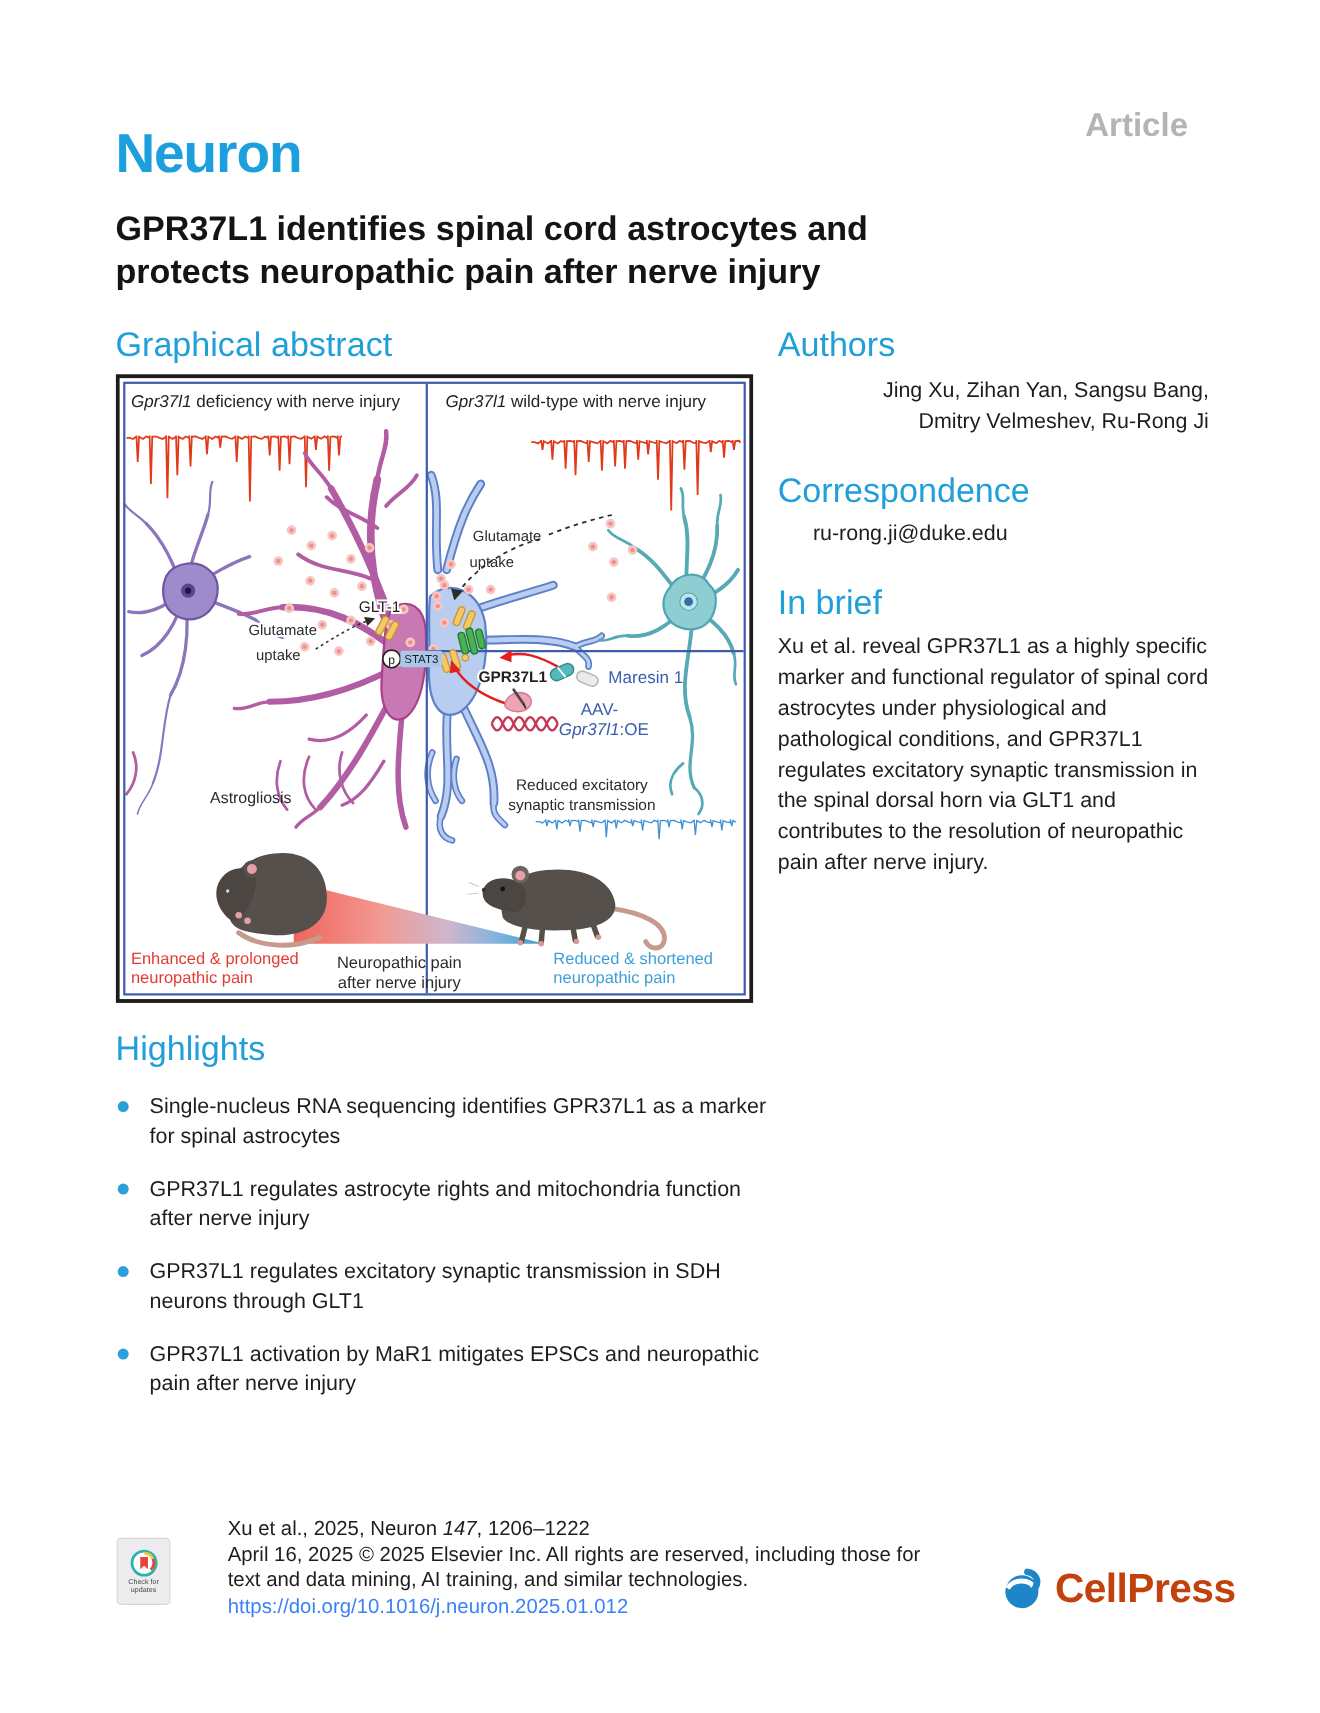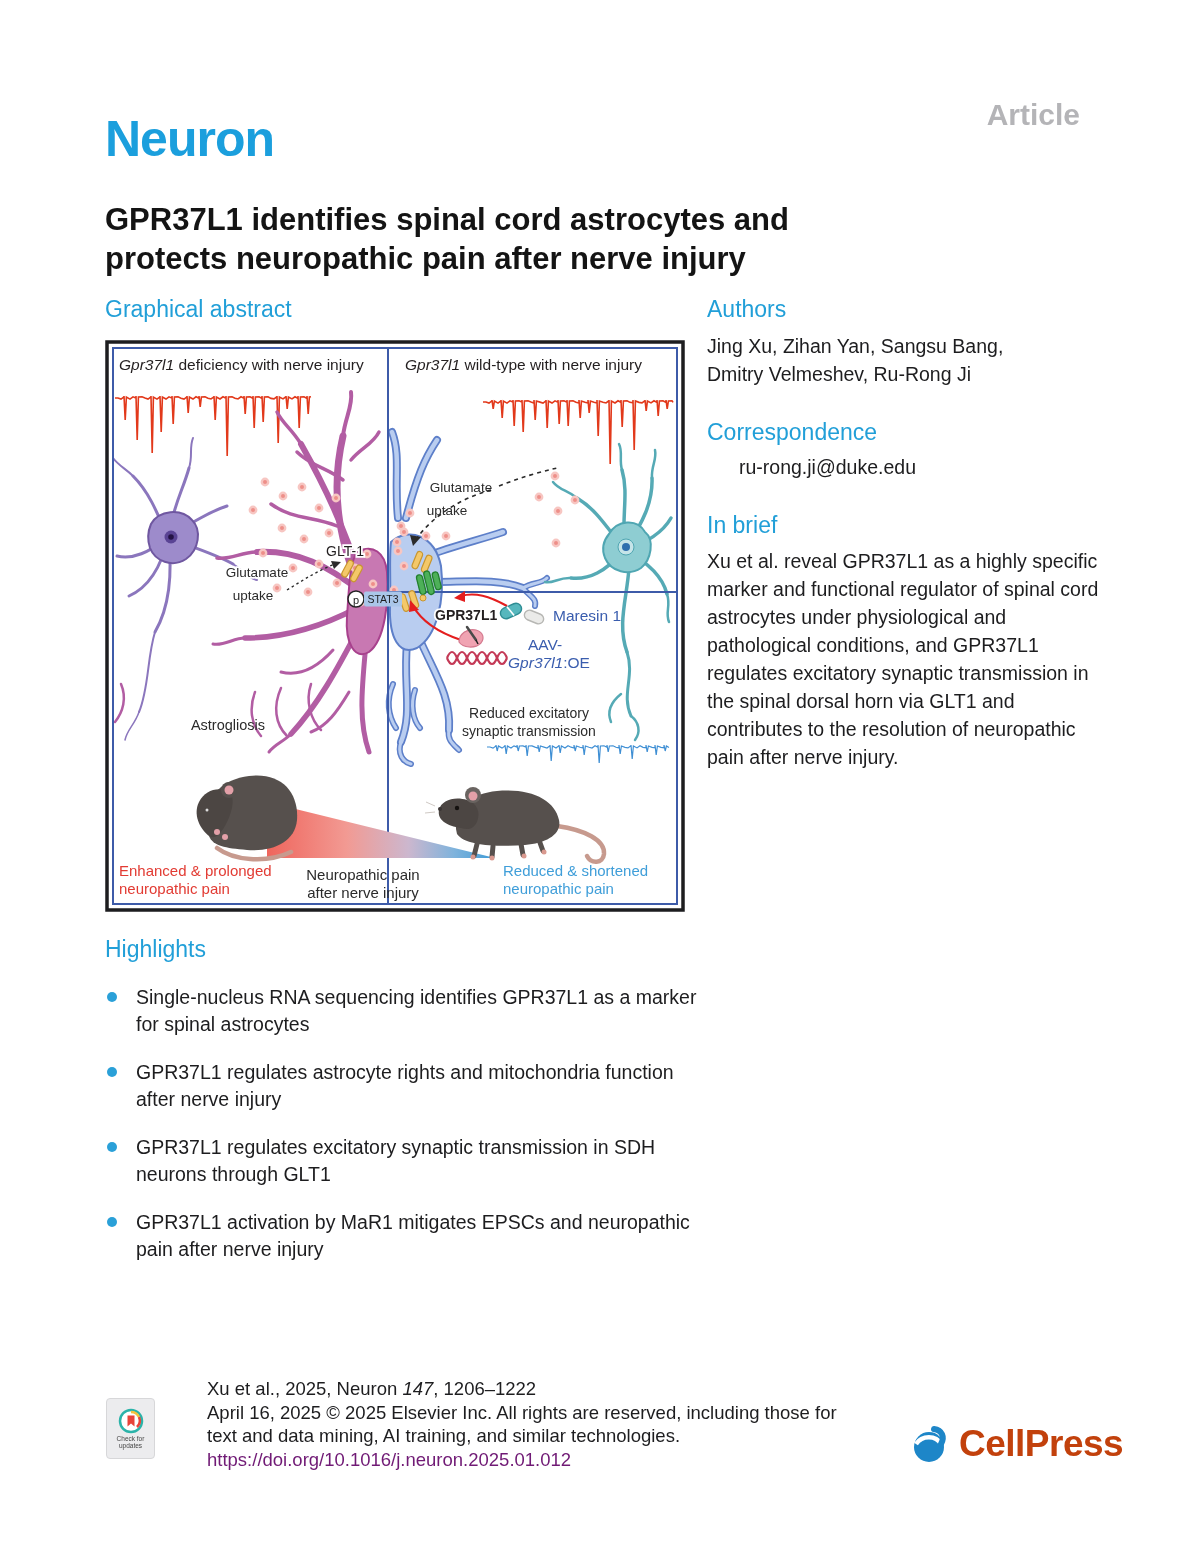--- a/index.html
+++ b/index.html
@@ -3,36 +3,36 @@
 <meta charset="utf-8">
 <style>
   html,body{margin:0;padding:0;}
   body{
     width:1200px;height:1557px;position:relative;overflow:hidden;background:#ffffff;
     font-family:"Liberation Sans", sans-serif;color:#231f20;
   }
   .abs{position:absolute;}
   .article-label{right:120px;top:98px;font-size:30px;font-weight:bold;color:#b4b4b7;}
   .journal-logo{left:105px;top:110px;font-size:50px;font-weight:bold;color:#1b9fdd;letter-spacing:-1px;}
-  .paper-title{left:105px;top:200px;font-size:31px;font-weight:bold;line-height:39px;color:#141414;}
-  .section-h{font-size:23px;font-weight:400;color:#219fd8;}
+  .paper-title{left:105px;top:188px;font-size:31px;font-weight:bold;line-height:39px;color:#141414;}
+  .section-h{font-size:31px;font-weight:400;color:#219fd8;}
   .ga-heading{left:105px;top:296px;}
   .figure-wrap{left:105px;top:340px;width:580px;height:480px;}
   .right-col{left:707px;top:296px;width:392px;}
   .right-col .body-text{font-size:19.5px;line-height:28px;color:#1d1d1f;}
-  .authors-names{margin-top:9px;font-size:20px;line-height:29px;}
+  .authors-names{margin-top:9px;font-size:20px;line-height:29px;text-align:right;}
   .block-gap{margin-top:31px;}
   .email{margin-top:7px;font-size:20px;margin-left:32px;}
   .inbrief-text{margin-top:8px;}
   .highlights{left:105px;top:936px;width:600px;}
   .hl-item{position:relative;padding-left:31px;margin-top:21px;font-size:19.5px;line-height:27px;color:#1d1d1f;}
   .hl-item:first-of-type{margin-top:13px;}
   .hl-dot{position:absolute;left:2px;top:8px;width:10px;height:10px;border-radius:50%;background:#2aa0d8;}
   .footer-text{left:207px;top:1377px;font-size:18.5px;line-height:23.5px;color:#1d1d1f;}
-  .doi-link{color:#701a75;text-decoration:none;}
+  .doi-link{color:#3b82f6;text-decoration:none;}
   .vol-italic{font-style:italic;}
   .badge{left:106px;top:1398px;width:47px;height:59px;background:#ececee;border:1px solid #d7d7d9;border-radius:4px;
     display:flex;flex-direction:column;align-items:center;justify-content:center;gap:1px;}
   .badge-text{font-size:6.5px;line-height:7.5px;color:#454545;text-align:center;}
   .cellpress{left:908px;top:1420px;display:flex;align-items:center;gap:5px;}
   .cellpress-name{font-size:37px;font-weight:bold;color:#c2410c;letter-spacing:-0.5px;}
   svg text{font-family:"Liberation Sans", sans-serif;}
   .halo{paint-order:stroke;stroke:#ffffff;stroke-width:3.5px;}
 </style>
 </head>

